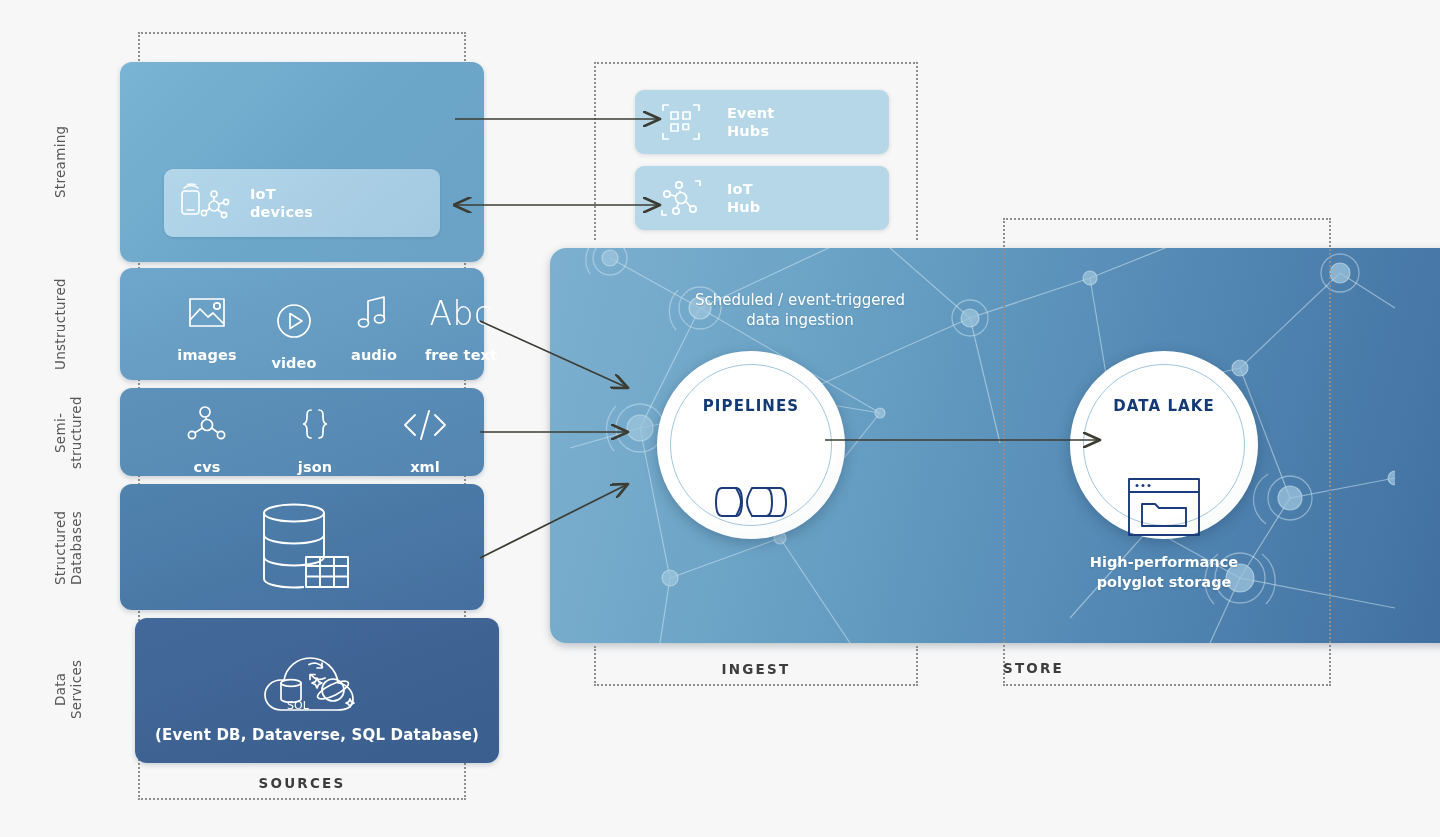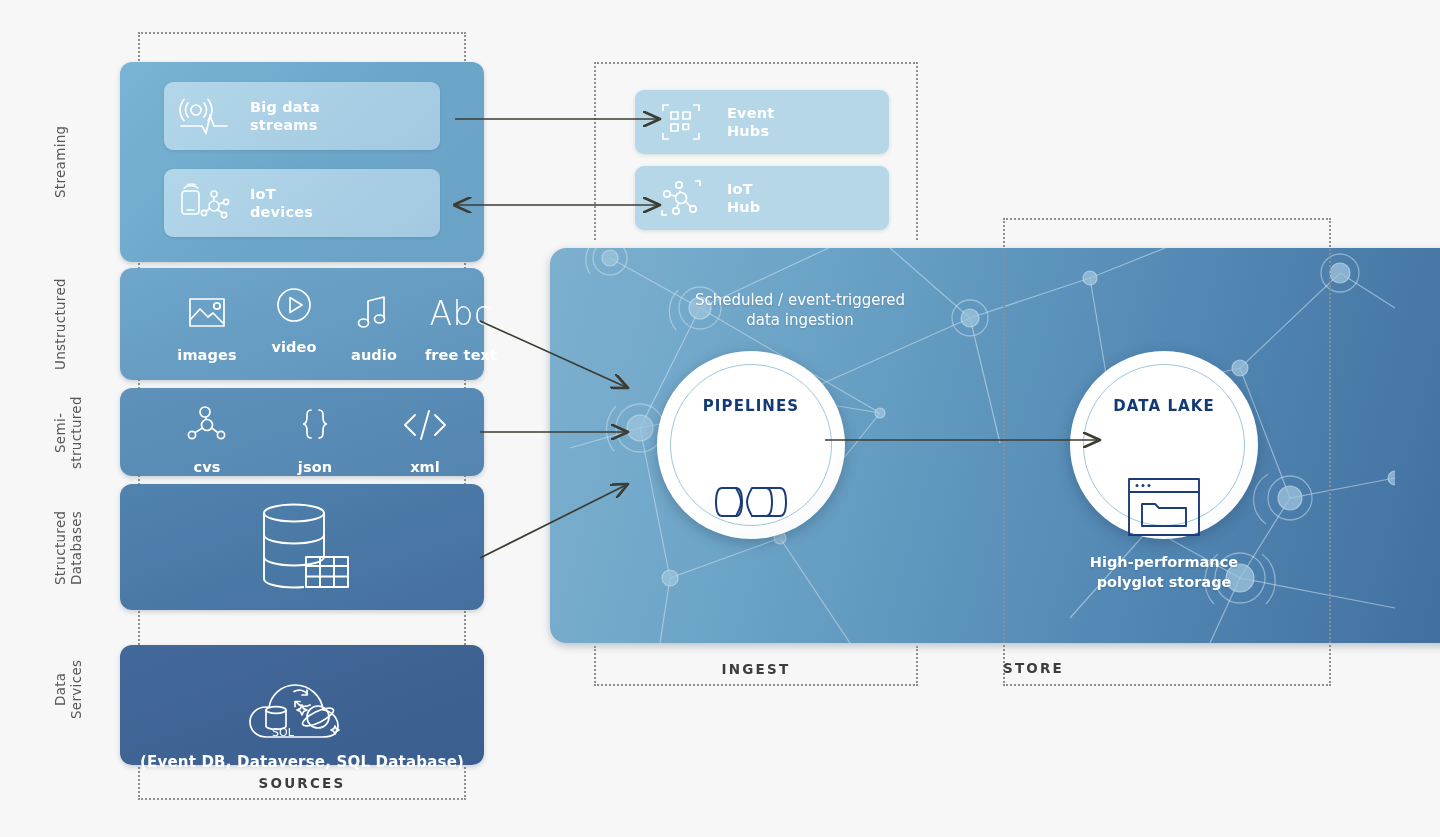--- a/index.html
+++ b/index.html
@@ -146,34 +146,20 @@
     <div class="bk-l"></div>
     <div class="bk-r"></div>
     <div class="bk-bot"></div>
   </div>
 
   <div class="bklabel"></div>
 
   <div class="bklabel" style="position:absolute;left:138px;top:775px;width:328px;text-align:center;color:#3d3d3d;font-weight:bold;font-size:13.5px;letter-spacing:2.2px;">SOURCES</div>
 
   <div class="card streaming" style="left:120px;top:62px;width:364px;height:200px;">
-    <div class="subcard" style="left:44px;top:20px;width:276px;height:68px;">
-      <span class="sc-icon">
-        <svg width="62" height="40" viewBox="0 0 62 40" fill="none" stroke="#fff" stroke-width="1.7" stroke-linecap="round">
-          <circle cx="20" cy="14" r="5"></circle>
-          <path d="M12 7a11 11 0 0 0 0 14"></path>
-          <path d="M28 7a11 11 0 0 1 0 14"></path>
-          <path d="M8 3.5a16 16 0 0 0 0 21"></path>
-          <path d="M32 3.5a16 16 0 0 1 0 21"></path>
-          <path d="M5 30h21l4 7 4-17 4 10 3 0h10"></path>
-        </svg>
-      </span>
-      <span class="sc-text">Big data
-streams</span>
-    </div>
     <div class="subcard" style="left:44px;top:107px;width:276px;height:68px;">
       <span class="sc-icon">
         <svg width="66" height="46" viewBox="0 0 66 46" fill="none" stroke="#fff" stroke-width="1.6" stroke-linecap="round">
           <rect x="8" y="11" width="17" height="23" rx="3"></rect>
           <path d="M13 30h7"></path>
           <path d="M10 8a11 11 0 0 1 14 0"></path>
           <path d="M13.5 4.5a16 16 0 0 1 8 0" opacity=".85"></path>
           <circle cx="40" cy="26" r="5"></circle>
           <circle cx="40" cy="14" r="3"></circle>
           <circle cx="52" cy="22" r="2.6"></circle>
@@ -191,21 +177,21 @@
     <div class="tile" style="left:32px;top:16px;width:110px;">
       <span class="tl-icon">
         <svg width="44" height="40" viewBox="0 0 44 40" fill="none" stroke="#fff" stroke-width="1.7" stroke-linejoin="round">
           <rect x="5" y="6" width="34" height="27"></rect>
           <circle cx="32" cy="13" r="3.2"></circle>
           <path d="M5 27l10-11 8 8 5-4 11 11"></path>
         </svg>
       </span>
       <div class="tl-label">images</div>
     </div>
-    <div class="tile" style="left:128px;top:8px;width:92px;">
+    <div class="tile" style="left:128px;top:24px;width:92px;">
       <span class="tl-icon">
         <svg width="42" height="42" viewBox="0 0 42 42" fill="none" stroke="#fff" stroke-width="1.7" stroke-linejoin="round">
           <circle cx="21" cy="21" r="16"></circle>
           <path d="M17 13.5l12 7.5-12 7.5z"></path>
         </svg>
       </span>
       <div class="tl-label">video</div>
     </div>
     <div class="tile" style="left:208px;top:16px;width:92px;">
       <span class="tl-icon">
@@ -265,21 +251,21 @@
         <ellipse cx="44" cy="16" rx="30" ry="8.5"></ellipse>
         <path d="M14 16v22c0 4.7 13.4 8.5 30 8.5s30-3.8 30-8.5V16"></path>
         <path d="M14 38v22c0 4.7 13.4 8.5 30 8.5s30-3.8 30-8.5V38"></path>
         <path d="M14 60v22c0 4.7 13.4 8.5 30 8.5 3.5 0 6.9-.2 10-.5"></path>
         <rect x="56" y="60" width="42" height="30"></rect>
         <path d="M56 69h42M56 79.5h42M70 60v30M84 60v30"></path>
       </svg>
     </span>
   </div>
 
-  <div class="card dataserv" style="left:120px;top:618px;width:364px;height:120px;margin-top:27px;">
+  <div class="card dataserv" style="left:135px;top:618px;width:364px;height:145px;">
     <span style="position:absolute;left:50%;top:24px;transform:translateX(-50%);">
       <svg width="124" height="78" viewBox="0 0 124 78" fill="none" stroke="#fff" stroke-width="1.7" stroke-linejoin="round" stroke-linecap="round">
         <path d="M26 68c-9 0-16-6.6-16-15s7-15 16-15c1 0 2 .1 3 .3C31 25.6 42 16 55 16c14.5 0 26.5 11 28 25 8.5.9 15 7.8 15 16.2 0 8.7-7.2 10.8-16 10.8z"></path>
         <path d="M54 22.5a10.5 10.5 0 0 1 13.5 2.5M70 36a10.5 10.5 0 0 1-13.5-2.8"></path>
         <path d="M67 21v5h-5M55 37.5v-5h5"></path>
         <ellipse cx="36" cy="41" rx="10" ry="3.4"></ellipse>
         <path d="M26 41v16c0 1.9 4.5 3.4 10 3.4s10-1.5 10-3.4V41"></path>
         <text x="32" y="67" fill="#fff" stroke="none" font-size="11" font-family="DejaVu Sans, sans-serif">SOL</text>
         <ellipse cx="78" cy="48" rx="11" ry="11"></ellipse>
         <ellipse cx="78" cy="48" rx="17" ry="5.5" transform="rotate(-26 78 48)"></ellipse>

